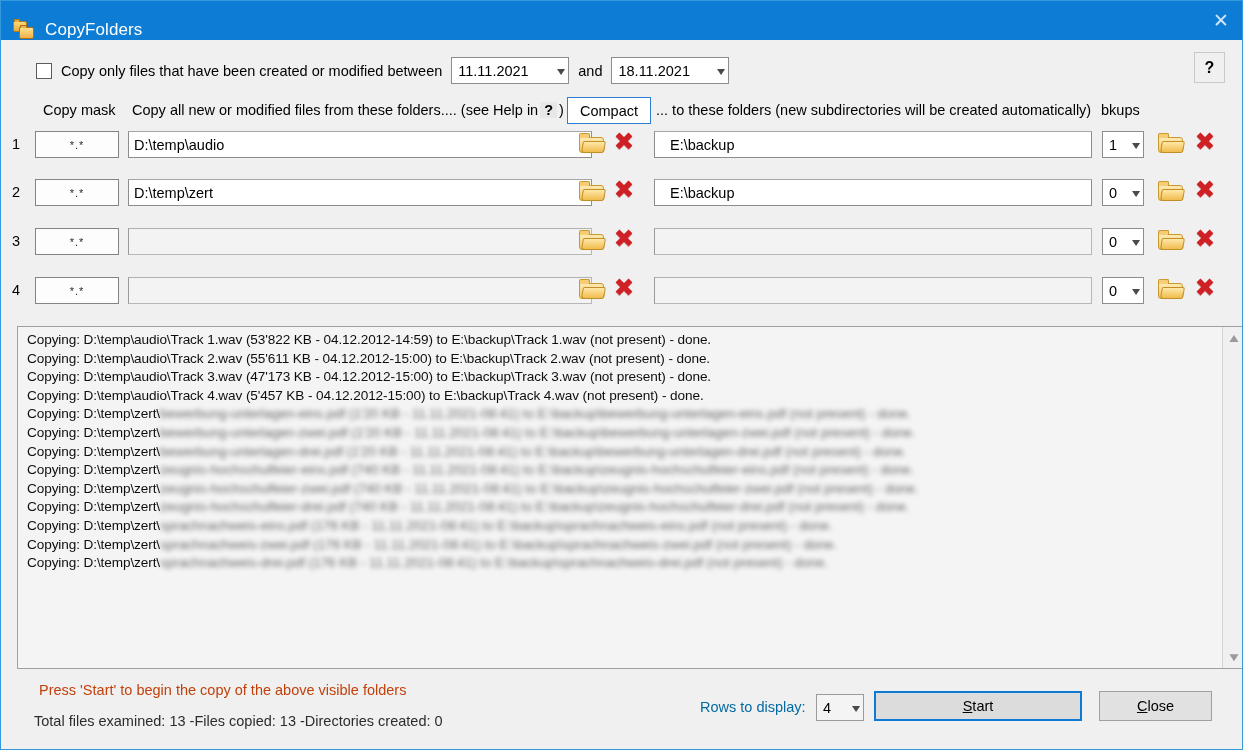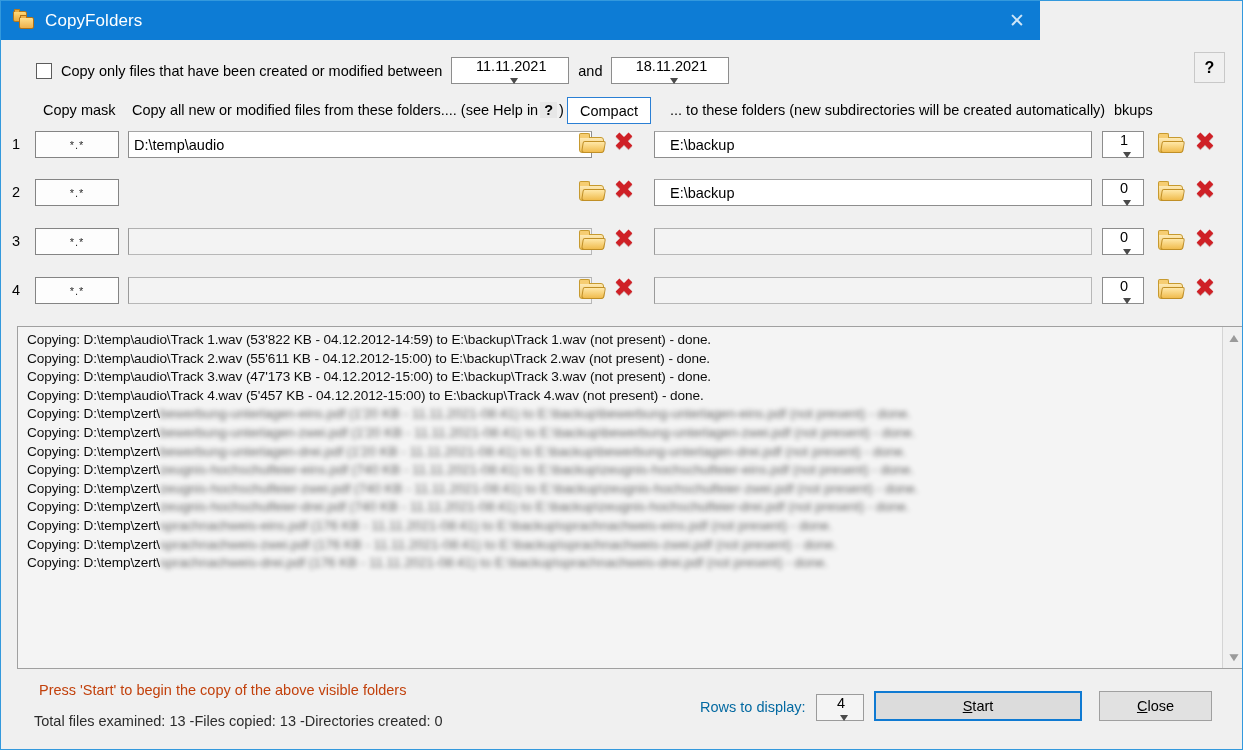--- a/index.html
+++ b/index.html
@@ -19,25 +19,25 @@
     box-sizing: border-box;
     background: #f0f0f0;
     border: 1px solid #3399dd;
     overflow: hidden;
   }
 
   
   .titlebar {
     position: absolute;
     left: 0; top: 0;
-    width: 1039px;
+    width: 1243px;
     height: 39px;
     background: #0d7cd5;
     display: flex;
-    align-items: center;
+    align-items: flex-end;
   }
   .app-icon {
     position: relative;
     width: 22px;
     height: 19px;
     margin-left: 12px;
     margin-right: 10px;
     flex: none;
   }
   .folder-back, .folder-front {
@@ -121,21 +121,20 @@
     box-sizing: border-box;
     background: #ffffff;
     border: 1px solid #8d8d8d;
     height: 27px;
     display: flex;
     align-items: center;
     justify-content: space-between;
     padding: 0 4px 0 6px;
     font-size: 14.5px;
     color: #000;
-    flex-direction: column;
   }
   .chev {
     color: #4a4a4a;
     font-size: 12px;
     line-height: 1;
     transform: scaleX(1.35);
     margin-left: 6px;
   }
   .lbl {
     font-size: 14.5px;
@@ -198,22 +197,22 @@
     width: 84px; height: 27px;
     box-sizing: border-box;
     background: #ffffff;
     border: 1px solid #2a7fd4;
     display: flex;
     align-items: center;
     justify-content: center;
     font-size: 14.5px;
     color: #000;
   }
-  .hdr-to    { left: 655px; margin-left: 14px; }
-  .hdr-bkups { left: 1100px; margin-left: 13px; }
+  .hdr-to    { left: 655px; }
+  .hdr-bkups { left: 1100px; }
 
   
   .frow {
     position: absolute;
     left: 0;
     width: 1243px;
     height: 27px;
   }
   .rownum {
     position: absolute;
@@ -458,20 +457,21 @@
         <div class="fbody"></div>
         <div class="ftab"></div>
         <div class="fflap"></div>
       </div>
     <div class="icon-delete dst-del-icon">✖</div>
   </div>
 
   <div class="frow" style="top:178px">
     <div class="rownum">2</div>
     <div class="win-input mask-field">*.*</div>
+    <div class="win-input src-field">D:\temp\zert</div>
     <div class="icon-folder src-folder-icon">
         <div class="fbody"></div>
         <div class="ftab"></div>
         <div class="fflap"></div>
       </div>
     <div class="icon-delete src-del-icon">✖</div>
     <div class="win-input dst-field">E:\backup</div>
     <div class="win-combo bkup-combo">
       <span>0</span>
       <span class="chev">▾</span>

